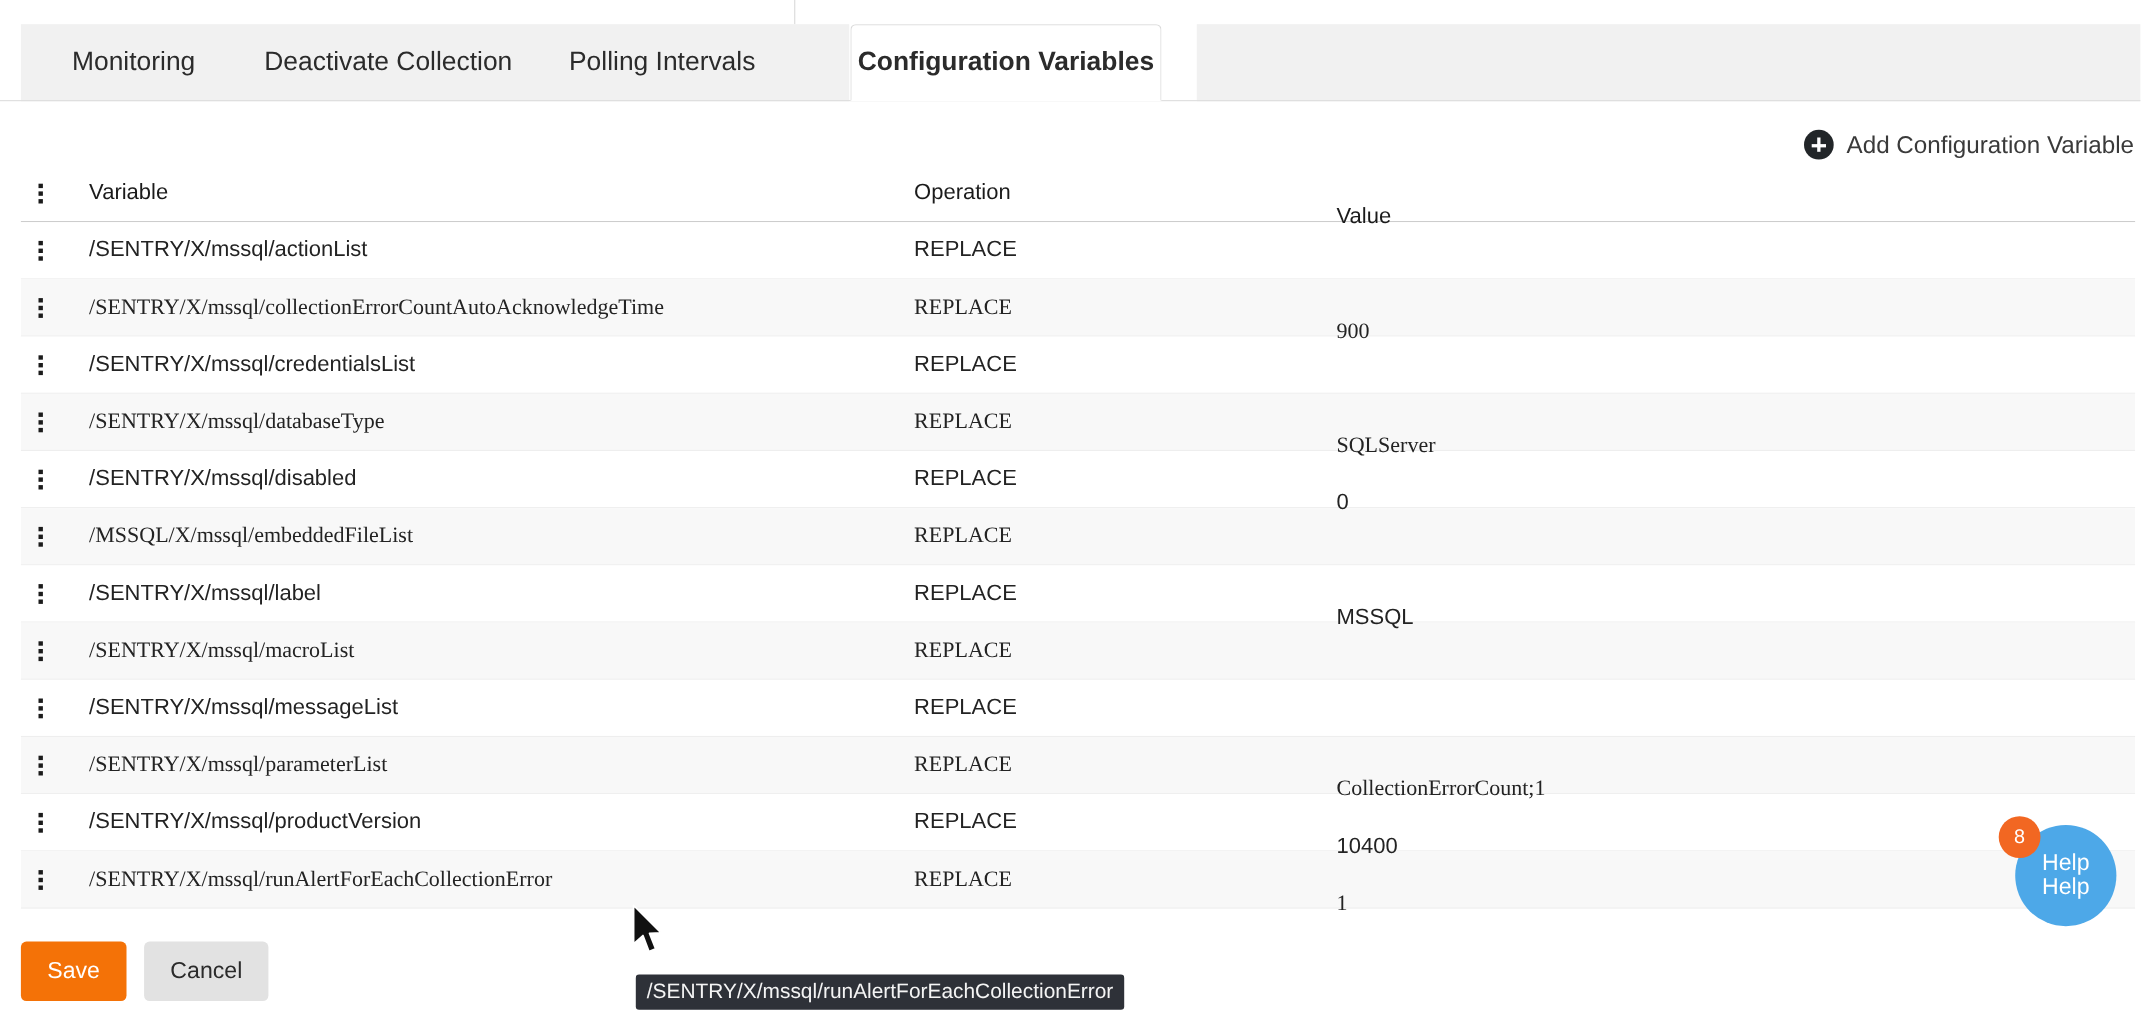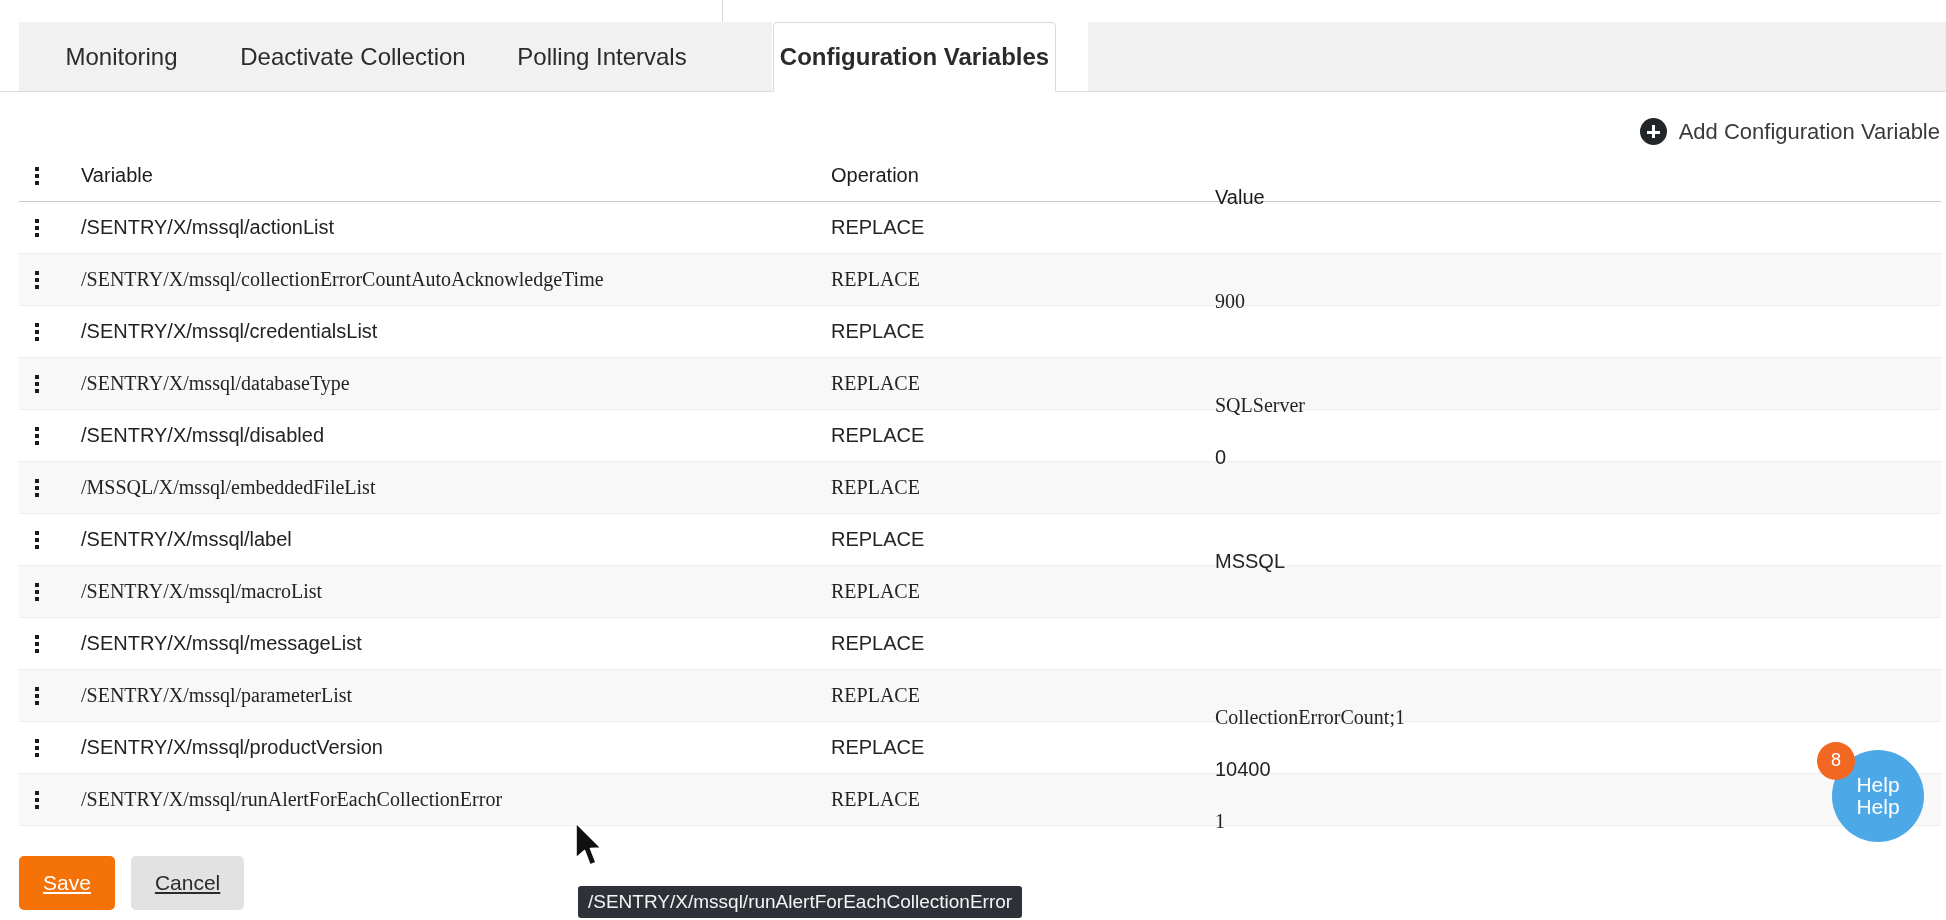--- a/index.html
+++ b/index.html
@@ -164,21 +164,20 @@
   }
   .btn {
     border: none;
     border-radius: 5px;
     font-size: 21px;
     font-family: "Liberation Sans", sans-serif;
     cursor: pointer;
     height: 54px;
     padding: 0 24px;
     line-height: 54px;
-    text-decoration: underline;
   }
   .btn-save {
     background: #f47207;
     color: #ffffff;
     min-width: 92px;
   }
   .btn-cancel {
     background: #e2e2e2;
     color: #2b2b2b;
     min-width: 110px;

